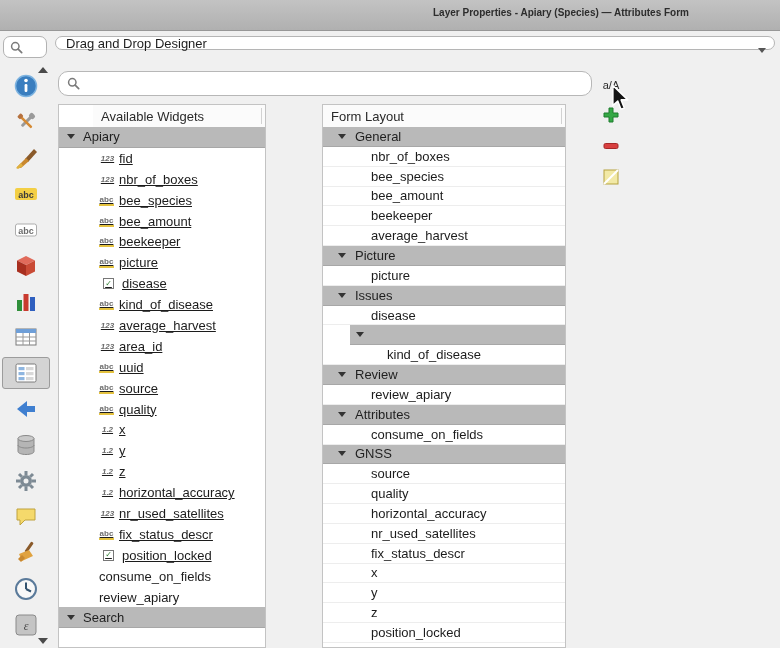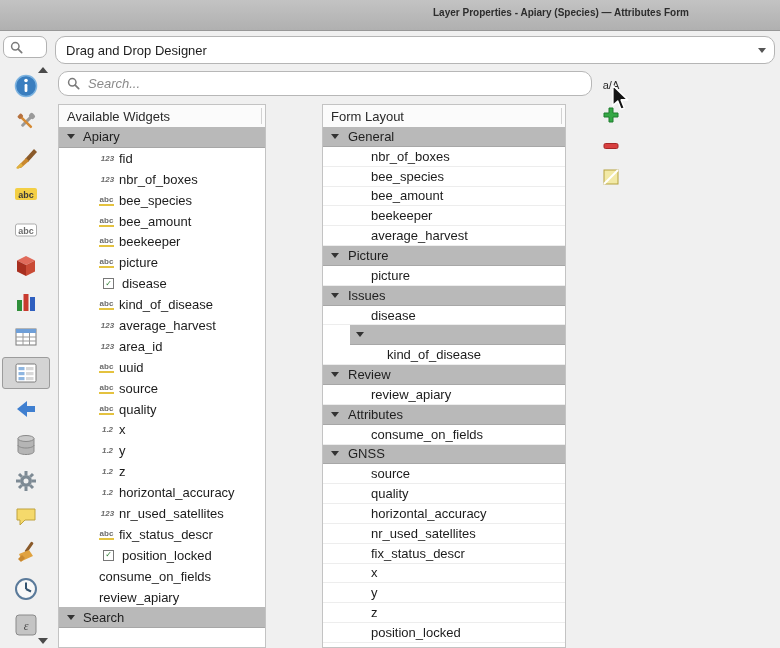--- a/index.html
+++ b/index.html
@@ -19,21 +19,21 @@
     font-size:10px; font-weight:bold; color:#2d2d2d; white-space:nowrap;
   }
   
   .tab-filter {
     position:absolute; left:3px; top:36px; width:44px; height:22px;
     background:#fff; border:1px solid #b2b2b2; border-radius:7px;
     display:flex; align-items:center; padding-left:6px; box-sizing:border-box;
   }
   .tab-filter input { border:none; outline:none; width:18px; background:transparent; font-family:inherit; }
   .designer-select {
-    position:absolute; left:55px; top:36px; width:720px; height:28px;
+    position:absolute; left:55px; top:36px; width:720px; height:14px;
     background:#fff; border:1px solid #b5b5b5; border-radius:10px;
     display:flex; align-items:center; padding-left:10px; box-sizing:border-box;
     font-size:13px; color:#1e1e1e;
   }
   .select-arrow {
     position:absolute; right:8px; top:11px; width:0; height:0;
     border-left:4px solid transparent; border-right:4px solid transparent;
     border-top:5px solid #555;
   }
   .main-search {
@@ -72,21 +72,21 @@
     width:24px; height:24px; margin-bottom:7px; padding:0;
     background:none; border:none; display:flex; align-items:center; justify-content:center;
     font-family:inherit;
   }
   .aA { font-size:11px; color:#2b2b2b; }
   
   .panel {
     position:absolute; top:104px; height:544px; background:#fff;
     border:1px solid #c3c3c3; box-sizing:border-box; overflow:hidden;
   }
-  .panel.aw { left:58px; width:208px; }
+  .panel.aw { left:58px; width:208px;padding-left:34px; }
   .panel.fl { left:322px; width:244px; }
   .panel-header {
     height:22px; background:#fbfbfb; border-bottom:1px solid #d2d2d2;
     display:flex; align-items:center; padding-left:8px;
     font-size:13px; color:#2a2a2a; position:relative;
   }
   .panel-header::after {
     content:""; position:absolute; right:3px; top:3px; bottom:3px;
     width:1px; background:#d2d2d2;
   }
@@ -94,35 +94,35 @@
   .row { display:flex; align-items:center; font-size:13px; color:#1c1c1c; box-sizing:border-box; }
   .aw .row { height:20.9px; }
   .fl .row { height:19.85px; border-bottom:1px solid #ededed; }
   .group-bar { background:#b9b9b9; border-bottom:1px solid #a7a7a7 !important; color:#1f1f1f; }
   .tri {
     width:0; height:0; flex:none;
     border-left:4px solid transparent; border-right:4px solid transparent;
     border-top:5px solid #333; margin-right:8px;
   }
   .aw .group-bar { padding-left:8px; }
-  .aw .field-row { padding-left:40px; }
+  .aw .field-row { padding-left:40px;text-decoration:underline; }
   .aw .rel-row { padding-left:40px; }
   .ti {
     width:17px; flex:none; text-align:center; margin-right:3px;
     font-size:8px; font-weight:bold; color:#6d6d6d;
   }
   .ti.num { font-style:italic; }
   .ti.abc { border-bottom:2px solid #e4c23f; width:15px; margin-right:5px; }
   .bool-box {
     width:9px; height:9px; flex:none; margin:0 8px 0 4px;
     border:1px solid #777; background:#fff;
     display:flex; align-items:center; justify-content:center;
     font-size:8px; color:#2e7d32; line-height:1;
   }
-  .fl .group-bar { padding-left:8px; }
+  .fl .group-bar { padding-left:15px; }
   .fl .group-bar .tri { margin-right:9px; }
   .fl .item-row { padding-left:48px; }
   .fl .subbar { margin-left:27px; background:#b9b9b9; border-bottom:1px solid #a7a7a7; padding-left:6px; }
   .fl .subitem-row { padding-left:64px; }
   
   .cursor { position:absolute; left:611px; top:84px; pointer-events:none; }
 </style>
 </head>
 <body>
 
@@ -145,21 +145,20 @@
   <span class="select-arrow"></span>
 </div>
 
 <div class="main-search">
   <span class="mag">
     <svg width="13" height="13" viewBox="0 0 14 14">
         <circle cx="5.7" cy="5.7" r="4" fill="none" stroke="#7a7a7a" stroke-width="1.6"></circle>
         <line x1="8.8" y1="8.8" x2="12.6" y2="12.6" stroke="#7a7a7a" stroke-width="1.8" stroke-linecap="round"></line>
       </svg>
   </span>
-  <input placeholder="Search..." style="">
 </div>
 
 <div class="sidebar-tabs">
     <div class="side-tab" style="top: 10px;">
       <span class="tab-ic">
         <svg width="26" height="26" viewBox="0 0 26 26">
           <circle cx="13" cy="13" r="10.5" fill="#3a7ebf" stroke="#7db3e0" stroke-width="1.5"></circle>
           <rect x="11.6" y="11" width="2.8" height="8" rx="1.2" fill="#fff"></rect>
           <circle cx="13" cy="7.5" r="1.8" fill="#fff"></circle>
         </svg>

